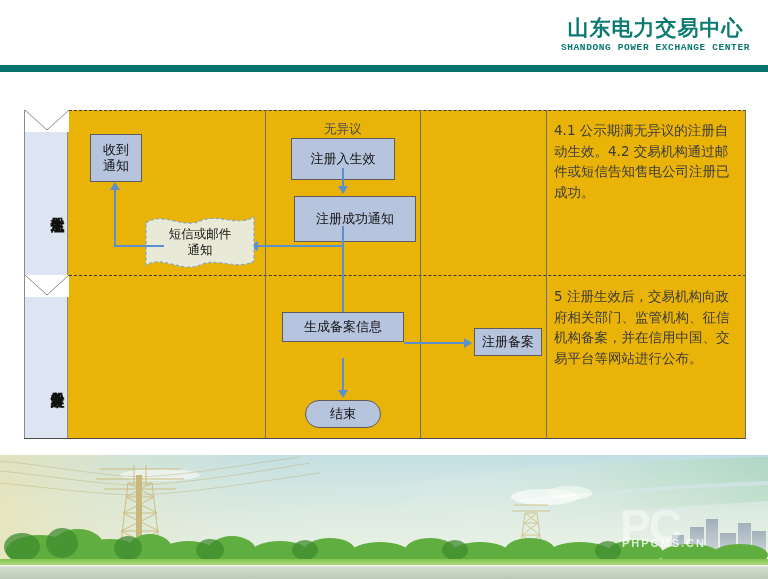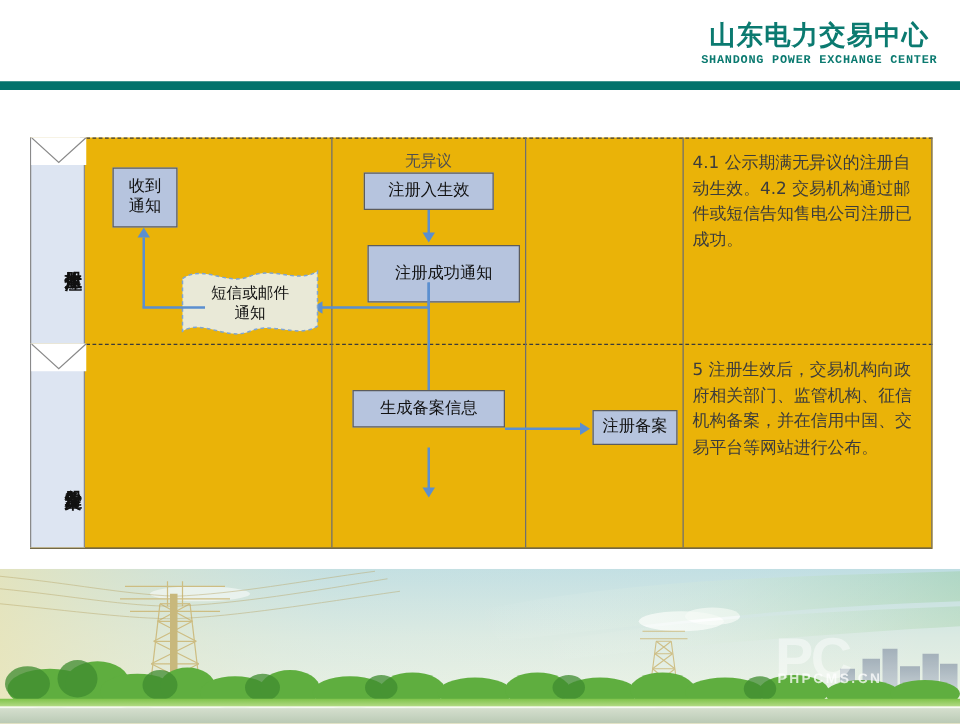--- a/index.html
+++ b/index.html
@@ -168,21 +168,21 @@
       <svg width="44" height="22" viewBox="0 0 44 22">
         <polygon points="0,0 44,0 44,1 22,21 0,1" fill="#ffffff"></polygon>
         <polyline points="0,0 22,20 44,0" fill="none" stroke="#8a8a8a" stroke-width="1"></polyline>
       </svg>
     </div>
     <div class="stage-label">注册备案</div>
   </div>
 
   <div class="plainlabel" style="left:300px;top:11px;">无异议</div>
 
-  <div class="node" id="node-reg-effective" style="left:267px;top:28px;width:104px;height:30px;">
+  <div class="node" id="node-reg-effective" style="left:267px;top:28px;width:104px;height:42px;">
     <span>注册入生效</span>
   </div>
 
   <div class="conn v" style="left:318px;top:58px;height:20px;"></div>
   <div class="arrowhead arrow-down" style="left:314px;top:76px;"></div>
 
   <div class="node" id="node-reg-success" style="left:270px;top:86px;width:122px;height:46px;">
     <span>注册成功通知</span>
   </div>
 
@@ -217,20 +217,23 @@
   <div class="conn h" style="left:380px;top:232px;width:62px;"></div>
   <div class="arrowhead arrow-right" style="left:440px;top:228px;"></div>
 
   <div class="node" id="node-filing" style="left:450px;top:218px;width:68px;height:28px;">
     <span>注册备案</span>
   </div>
 
   <div class="conn v" style="left:318px;top:248px;height:34px;"></div>
   <div class="arrowhead arrow-down" style="left:314px;top:280px;"></div>
 
+  <div class="node round" id="node-end" style="left:281px;top:290px;width:76px;height:28px;">
+    <span>结束</span>
+  </div>
 
   <div class="desc" id="desc-1">4.1 公示期满无异议的注册自动生效。4.2 交易机构通过邮件或短信告知售电公司注册已成功。</div>
   <div class="desc" id="desc-2">5 注册生效后，交易机构向政府相关部门、监管机构、征信机构备案，并在信用中国、交易平台等网站进行公布。</div>
 
 </div>
 
 <div id="scene">
   <svg width="768" height="124" viewBox="0 0 768 124">
     <defs>
       <linearGradient id="sky" x1="0" y1="0" x2="0" y2="1">

